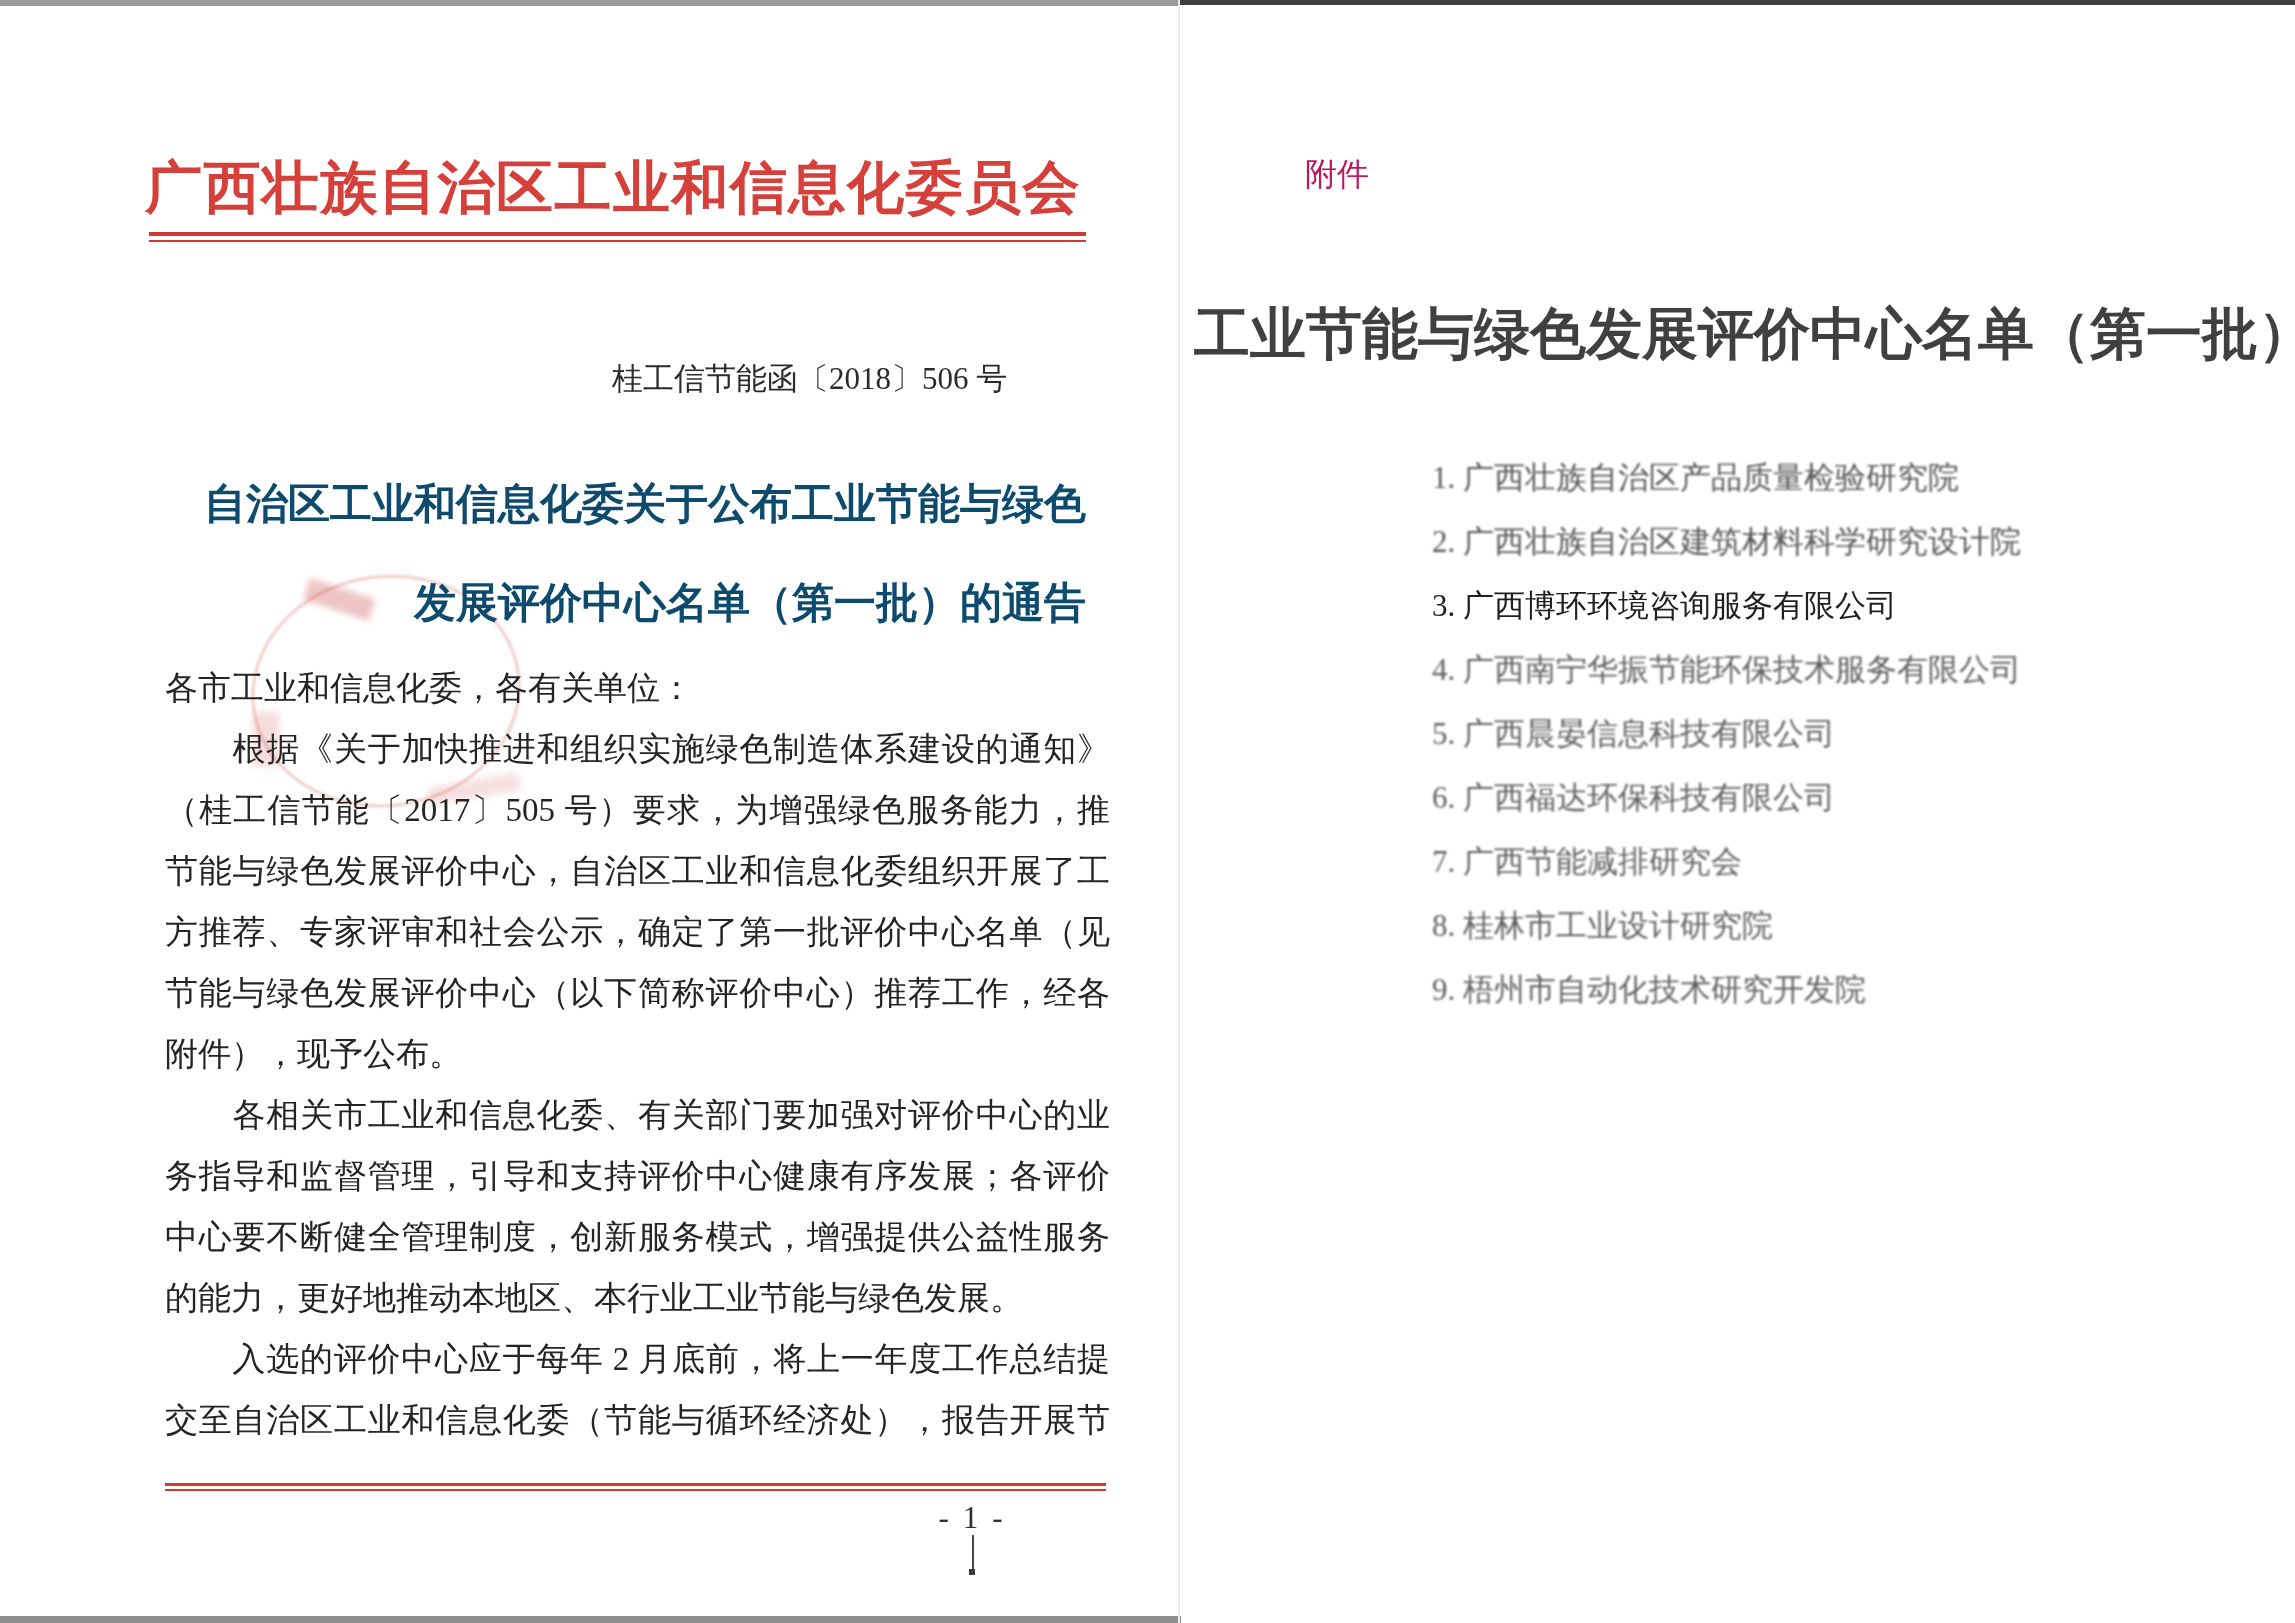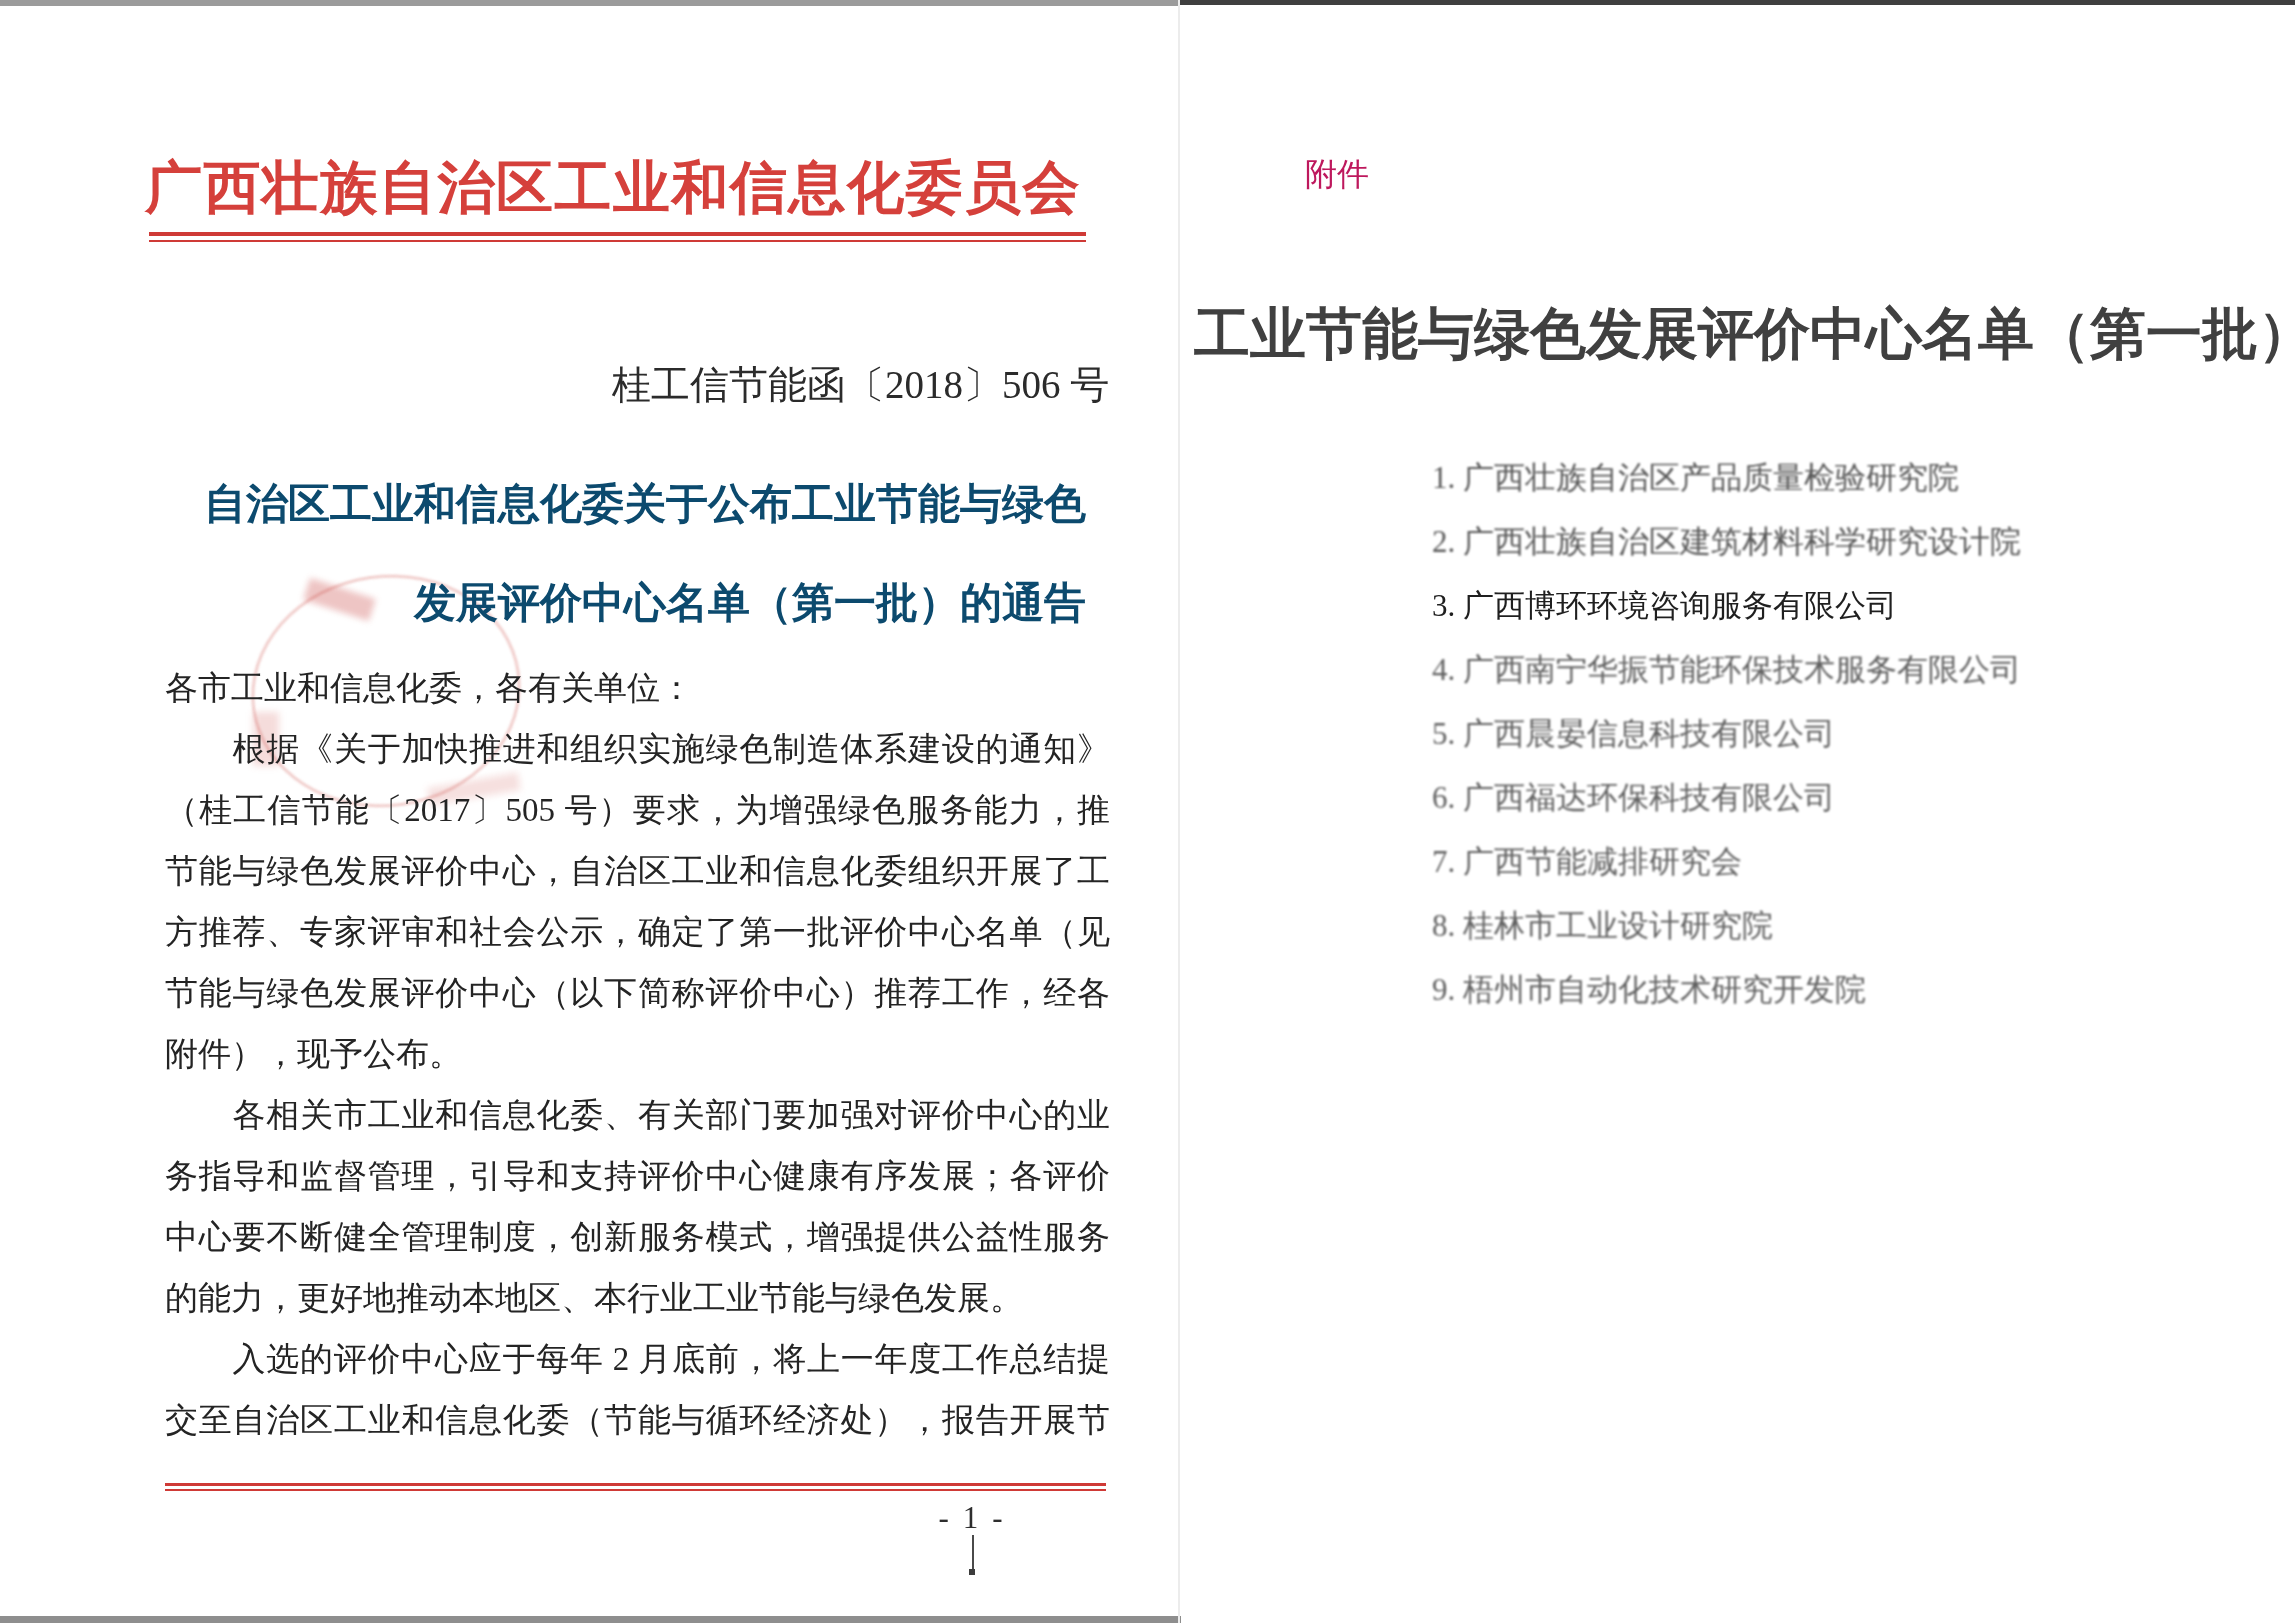--- a/index.html
+++ b/index.html
@@ -17,21 +17,21 @@
 
   
   .red-header{
     left:145px;top:150px;width:888px;text-align:center;
     font-size:57px;font-weight:bold;color:#d5403b;letter-spacing:1.5px;white-space:nowrap;
   }
   .red-rule{
     left:149px;top:232px;width:937px;height:3.8px;
     border-top:4.6px solid #cf3a36;border-bottom:2.3px solid #cf3a36;
   }
-  .doc-number{left:612px;top:358px;font-size:39px;color:#2b2b2b;white-space:nowrap;}
+  .doc-number{left:612px;top:358px;font-size:31px;color:#2b2b2b;white-space:nowrap;}
   .doc-title{left:145px;width:941px;text-align:right;font-size:42px;font-weight:bold;color:#0c4a6e;white-space:nowrap;}
   .doc-title.l1{top:476px;}
   .doc-title.l2{top:575px;}
 
   .body-block{left:165px;top:658px;width:945px;}
   .body-line{
     position:relative;height:61px;line-height:61px;font-size:33px;color:#242424;white-space:nowrap;
   }
   .body-line.j{text-align:justify;text-align-last:justify;white-space:normal;height:61px;overflow:hidden;}
 

